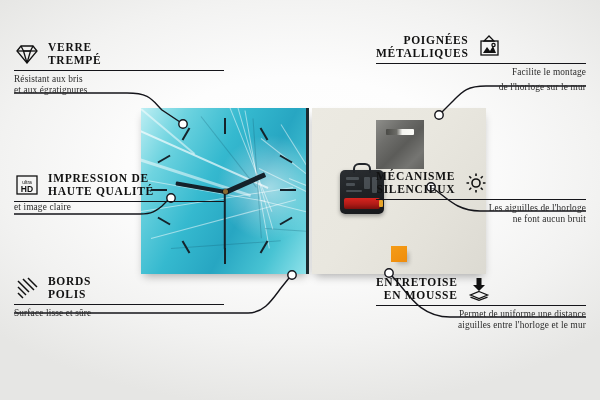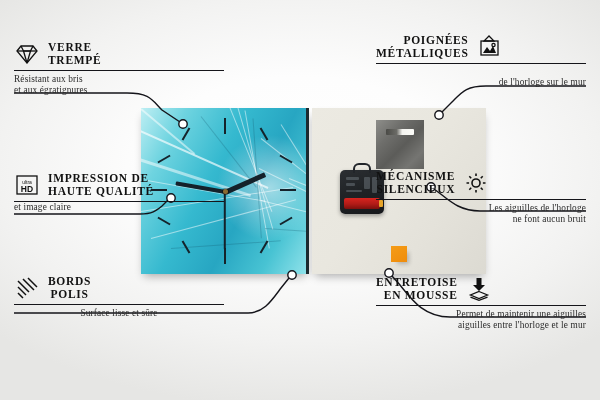--- a/index.html
+++ b/index.html
@@ -217,21 +217,21 @@
       </span>
       <div>
         <div class="c-title">IMPRESSION DE</div>
         <div class="c-title">HAUTE QUALITÉ</div>
       </div>
     </div>
     <div class="c-rule"></div>
     <div class="c-sub" style="margin-top:0">et image claire</div>
   </div>
 
-  <div class="callout left" style="top:275px;text-align:center;">
+  <div class="callout left" style="top:275px;">
     <div class="c-head">
       <span class="c-icon">
         <svg viewBox="0 0 26 26">
             <g stroke="#111" stroke-width="1.5" fill="none">
           <path d="M4,6 L15,17"></path>
               <path d="M4,12 L12,20"></path>
               <path d="M4,18 L9,23"></path>
           <path d="M9,4 L20,15"></path>
               <path d="M14,3 L23,12"></path>
             </g>
@@ -257,21 +257,22 @@
             <g fill="none" stroke="#111" stroke-width="1.3">
           <path d="M13,2 L8,7 H18 Z"></path>
           <rect x="5" y="7" width="17" height="14"></rect>
           <path d="M7,19 L11,13 L14,17 L17,12 L20,19 Z" fill="#111" stroke="none"></path>
           <circle cx="17.5" cy="11" r="1.6"></circle>
             </g>
           </svg>
       </span>
     </div>
     <div class="c-rule"></div>
-    <div class="c-sub" style="margin-top:13px">de l'horloge sur le mur</div>
+    <div class="c-sub">Facilite le montage</div>
+    <div class="c-sub" style="margin-top:4px">de l'horloge sur le mur</div>
   </div>
 
   <div class="callout right" style="top:170px;">
     <div class="c-head">
       <div>
         <div class="c-title">MÉCANISME</div>
         <div class="c-title">SILENCIEUX</div>
       </div>
       <span class="c-icon">
         <svg viewBox="0 0 26 26">
@@ -297,17 +298,17 @@
       </div>
       <span class="c-icon">
         <svg viewBox="0 0 26 26">
           <path d="M10.5,2 h5 v7 h3.5 L13,15 L7,9 h3.5 Z" fill="#111"></path>
           <path d="M13,15.5 L21.5,19 L13,22.5 L4.5,19 Z" fill="none" stroke="#111" stroke-width="1.3"></path>
           <path d="M4.5,21.2 L13,24.4 L21.5,21.2" fill="none" stroke="#111" stroke-width="1.3"></path>
         </svg>
       </span>
     </div>
     <div class="c-rule"></div>
-    <div class="c-sub">Permet de maintenir une aiguilles</div>
+    <div class="c-sub">Permet de uniforme une distance</div>
     <div class="c-sub" style="margin-top:0">aiguilles entre l'horloge et le mur</div>
   </div>
 
 </div>
 
 </body></html>

